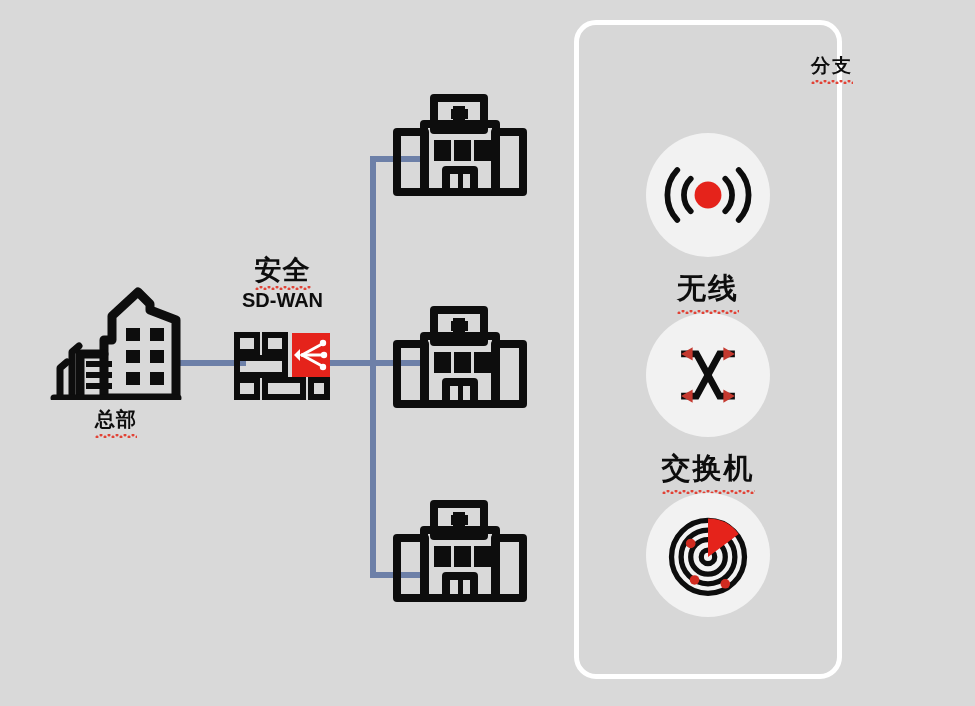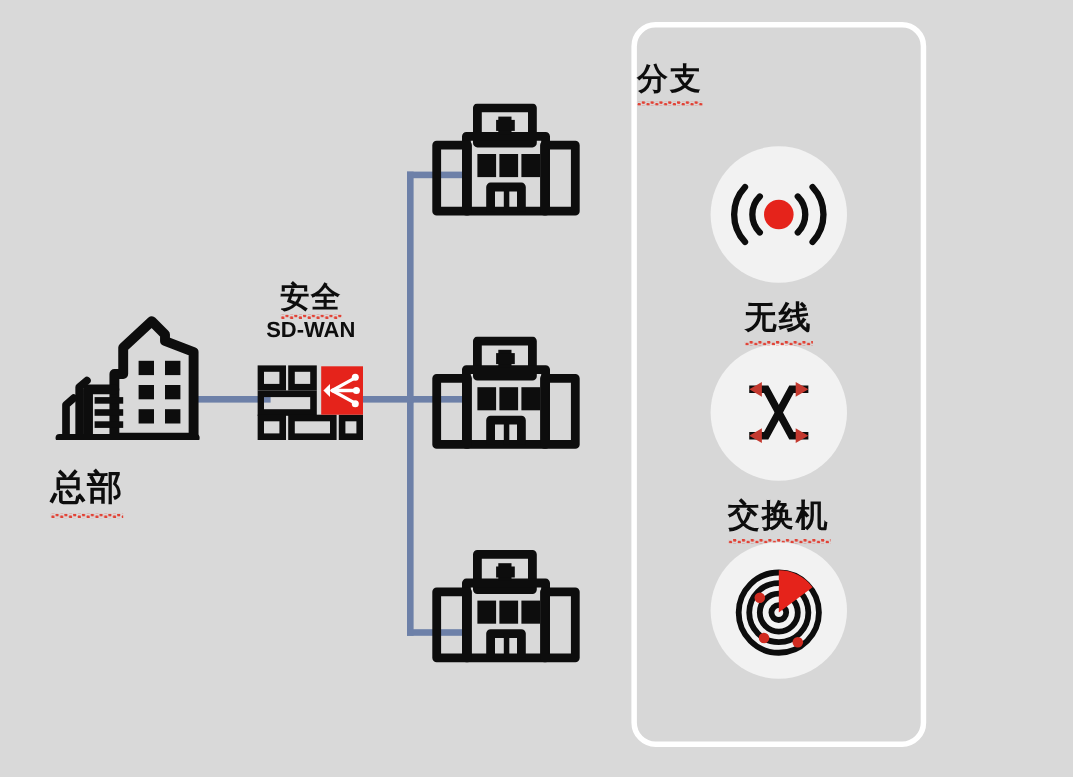--- a/index.html
+++ b/index.html
@@ -43,23 +43,24 @@
   }
 
   
   .connector { position: absolute; background: #6d80a8; }
 
   
   #hq-node { position: absolute; left: 46px; top: 282px; width: 140px; height: 165px; }
   #hq-icon { position: absolute; left: 4px; top: 0; width: 132px; height: 118px; }
   #hq-label {
     position: absolute;
-    left: 0; top: 140px;
+    left: 0; top: 124px;
     width: 140px;
-    font-size: 32px;
+    text-align: center;
+    font-size: 20px;
     font-weight: 700;
     letter-spacing: 1px;
   }
 
   
   #sdwan-node { position: absolute; left: 205px; top: 256px; width: 155px; height: 150px; }
   #sdwan-label {
     position: absolute;
     left: 0; top: 0;
     width: 155px;
@@ -85,24 +86,25 @@
     height: 659px;
     background: #d7d7d7;
     border: 5px solid #ffffff;
     border-radius: 22px;
     box-sizing: border-box;
   }
   #branch-panel-title {
     position: absolute;
     left: 0; top: 28px;
     width: 258px;
-    text-align: left;
-    font-size: 28px;
+    text-align: right;
+    font-size: 19px;
     font-weight: 700;
     letter-spacing: 2px;
+    padding-left: 16px;
   }
   .panel-item { position: absolute; width: 258px; left: 0; }
   #panel-item-wireless { top: 108px; }
   #panel-item-switch   { top: 288px; }
   #panel-item-access   { top: 468px; }
 
   .circle-badge {
     width: 124px; height: 124px;
     margin: 0 auto;
     border-radius: 50%;

